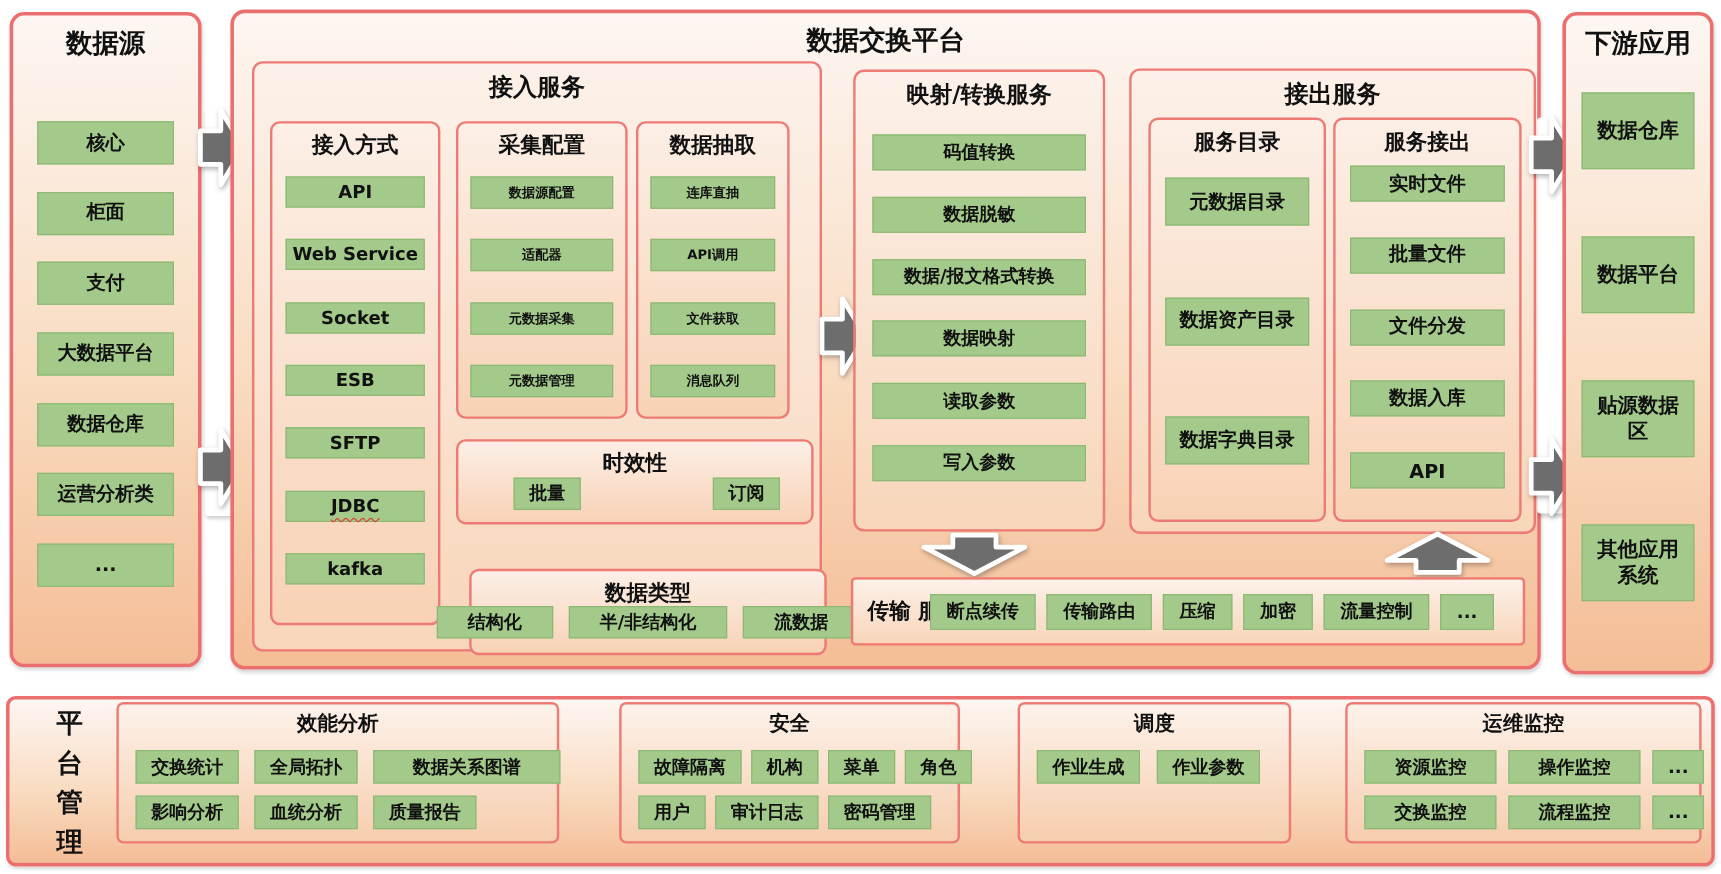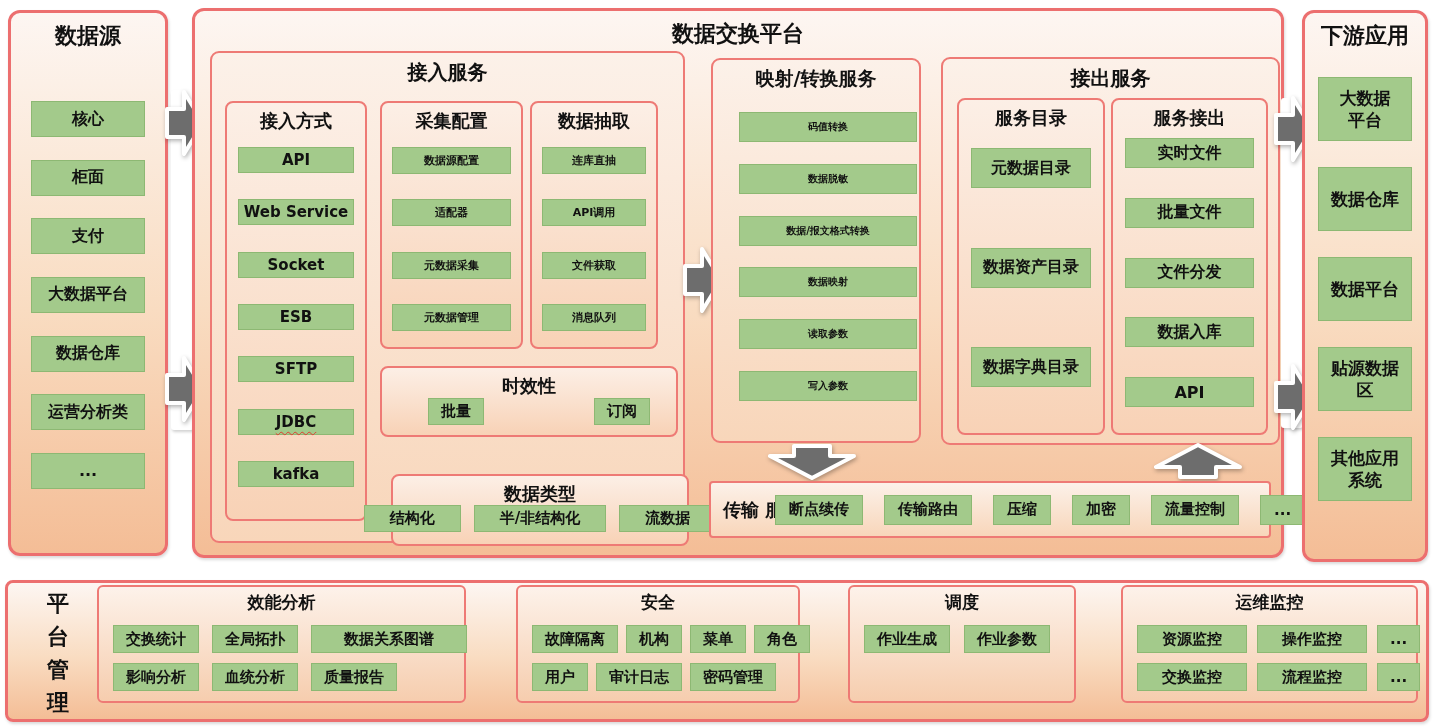--- a/index.html
+++ b/index.html
@@ -41,32 +41,32 @@
   #methods-list .chip{height:26px;font-size:15px;}
   #collect-list,#extract-list{top:44px;left:10px;right:10px;bottom:16px;}
   #collect-list .chip,#extract-list .chip{height:27px;font-size:11px;}
   #time-row{left:0;right:0;bottom:10px;justify-content:space-between;padding:0 26px 0 46px;}
   #time-row .chip{height:27px;font-size:15px;}
   #dtype-row{left:0;right:0;bottom:12px;justify-content:center;gap:13px;}
   #dtype-row .chip{height:27px;font-size:15px;padding:0 25px;}
 
   
   #map-list{top:52px;left:14px;right:14px;bottom:40px;}
-  #map-list .chip{height:30px;font-size:10px;margin-left:12px;}
+  #map-list .chip{height:30px;font-size:15px;}
 
   
   #catalog-list{top:48px;left:12px;right:12px;bottom:46px;}
   #catalog-list .chip{height:40px;font-size:16px;}
   #outputs-list{top:38px;left:12px;right:12px;bottom:26px;}
   #outputs-list .chip{height:30px;font-size:16px;}
 
   
   #transport-label{position:absolute;left:12px;top:50%;transform:translateY(-50%);
                    font-size:18px;line-height:1.2;text-align:center;}
-  #transport-row{left:64px;right:6px;top:0;bottom:0;gap:21px;}
+  #transport-row{left:64px;right:6px;top:0;bottom:0;gap:9px;}
   #transport-row .chip{height:30px;font-size:15px;padding:0 13px;}
 
   
   #dst-list{top:64px;left:13px;right:13px;bottom:58px;}
   #dst-list .chip{height:64px;font-size:17px;line-height:1.3;}
 
   
   #mg-label{position:absolute;left:22px;top:4px;width:56px;text-align:center;
             font-size:22px;line-height:1.5;white-space:pre-line;}
   .mg-section{position:absolute;top:2px;height:118px;border:2px solid #ee7a75;border-radius:6px;
@@ -233,22 +233,20 @@
         <polygon points="4,21 21,21 21,4 40,35 21,66 21,49 4,49" fill="#6d6d6d" stroke="#fff" stroke-width="4" stroke-linejoin="round"></polygon>
       </svg>
     <svg class="arrow" style="left:0;top:270px;" width="44" height="70" viewBox="0 0 44 70">
         <polygon points="4,21 21,21 21,4 40,35 21,66 21,49 4,49" fill="#6d6d6d" stroke="#fff" stroke-width="4" stroke-linejoin="round"></polygon>
       </svg>
   </div>
 
   <div class="panel" style="left:1302px;top:10px;width:126px;height:552px;">
     <div class="panel-title">下游应用</div>
     <div class="vlist" id="dst-list">
-        <div class="chip">大数据
-平台</div>
         <div class="chip">数据仓库</div>
         <div class="chip">数据平台</div>
         <div class="chip">贴源数据
 区</div>
         <div class="chip">其他应用
 系统</div>
       </div>
   </div>
 
   <div class="panel" style="left:5px;top:580px;width:1424px;height:142px;border-radius:8px;">

